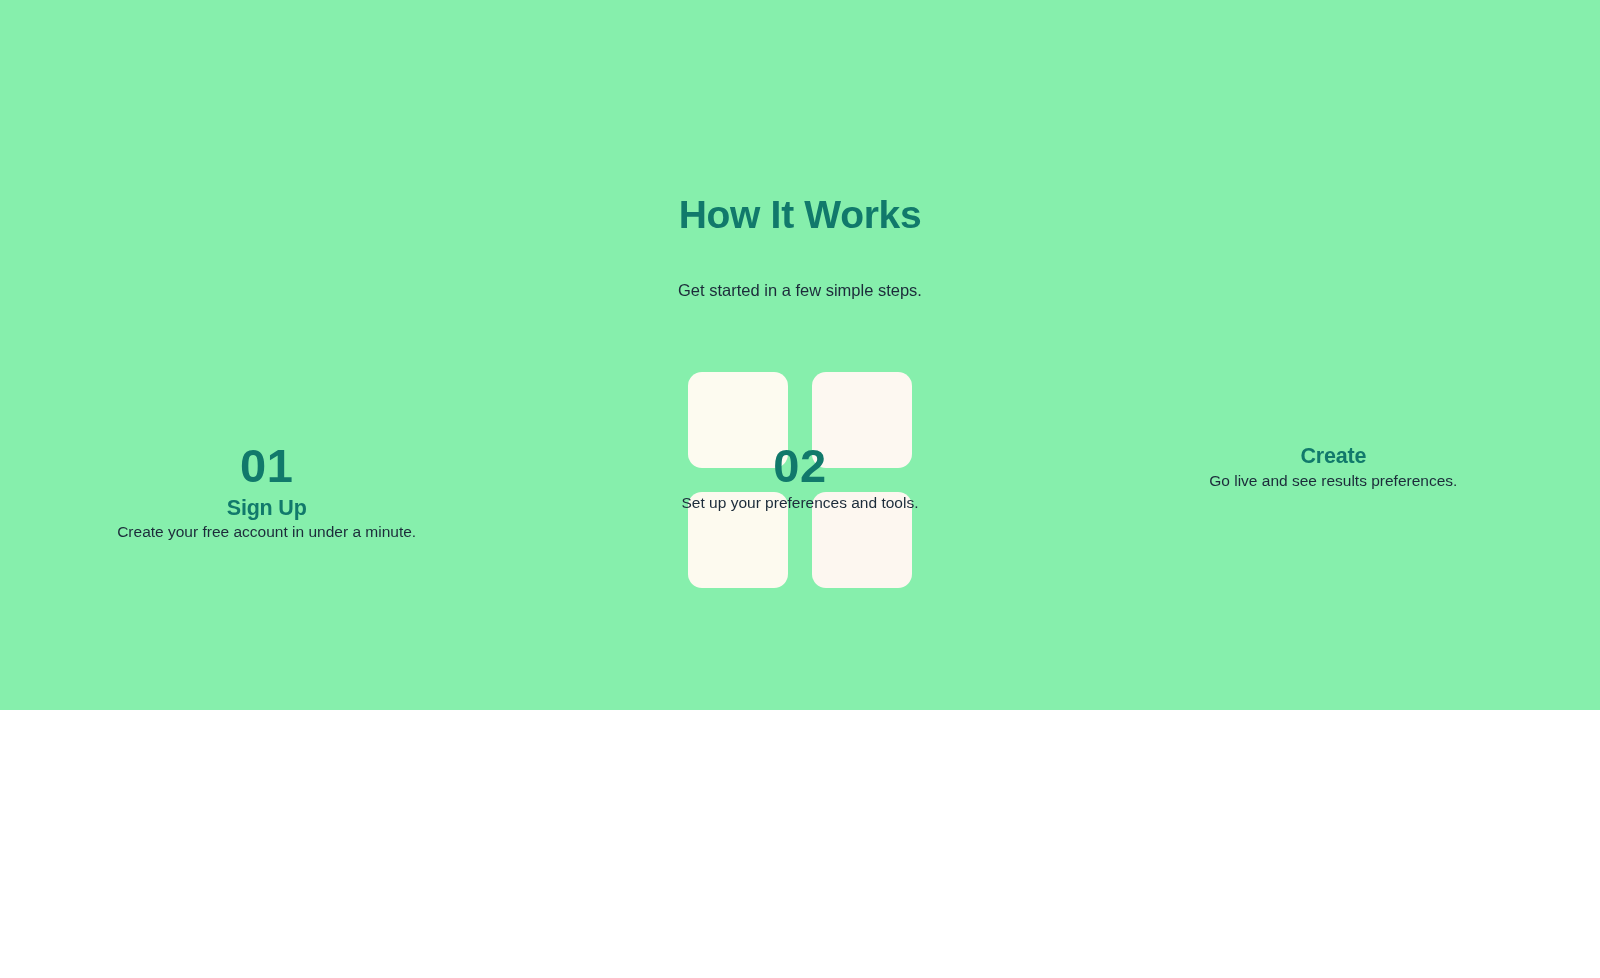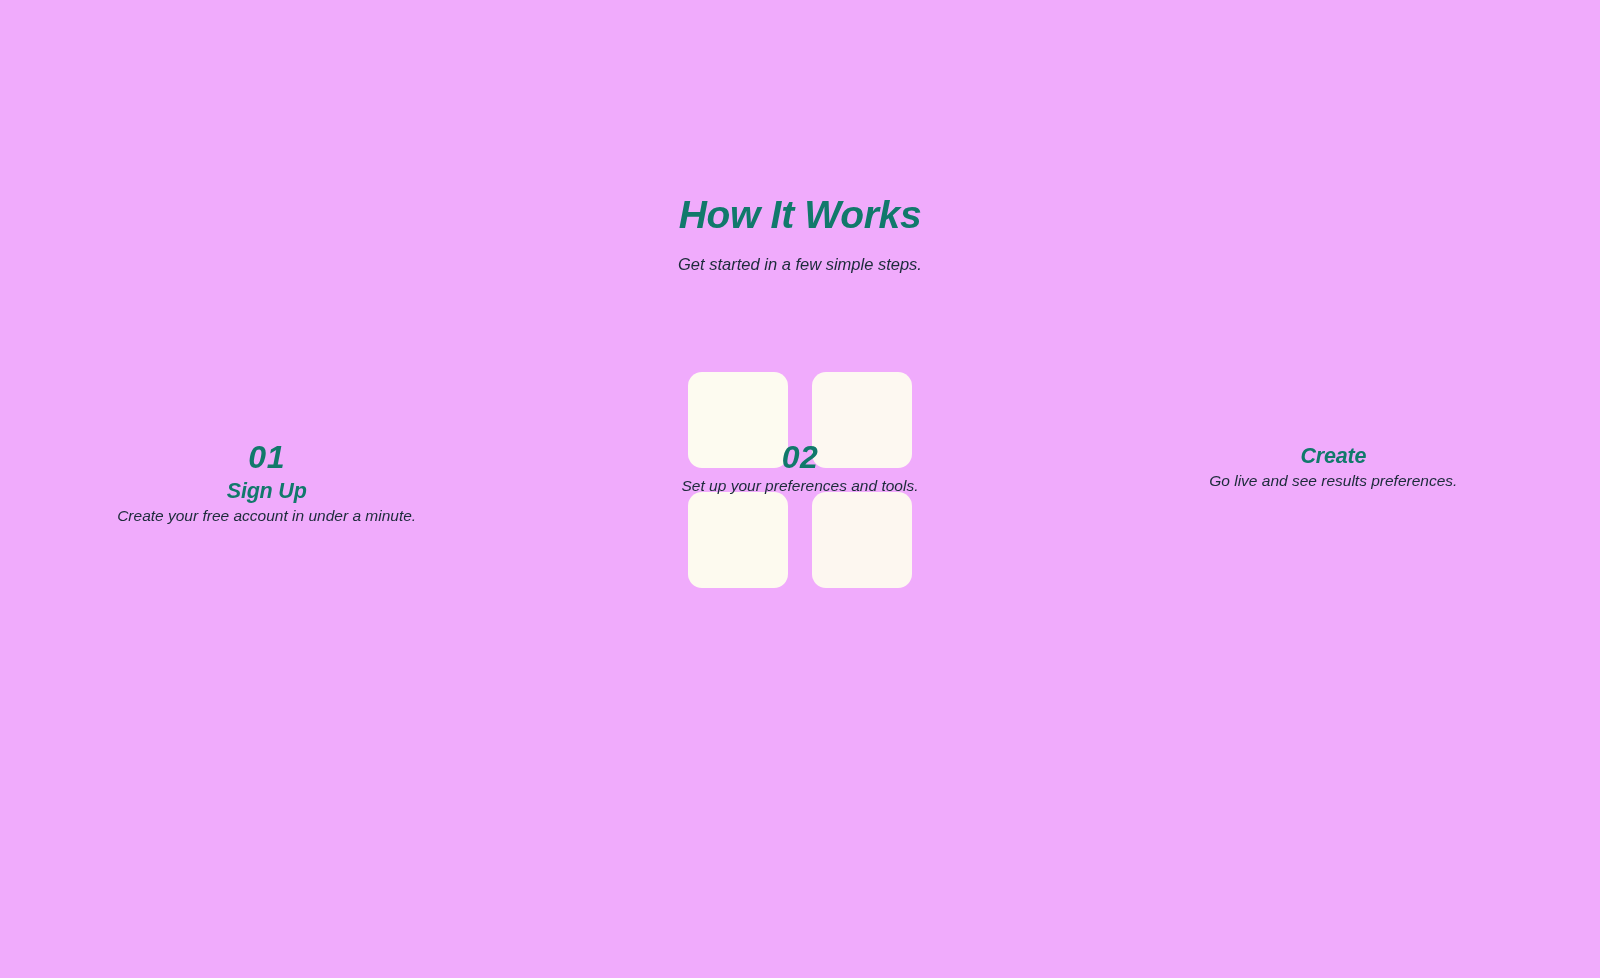--- a/index.html
+++ b/index.html
@@ -7,45 +7,44 @@
   html, body {
     width: 1600px;
     height: 978px;
     background: #ffffff;
     font-family: "Liberation Sans", sans-serif;
   }
 
   .page {
     position: relative;
     width: 1600px;
-    height: 978px;
-    background: #f0abfc;
+    height: 710px;
+    background: #86efac;
     overflow: hidden;
-    font-style: italic;
   }
 
   
   .section-header {
     position: absolute;
     top: 192px;
     left: 0;
     width: 1600px;
     text-align: center;
   }
 
   .section-title {
     font-size: 39px;
     font-weight: 700;
     letter-spacing: -0.3px;
     color: #11796b;
     line-height: 1.2;
   }
 
   .section-subtitle {
-    margin-top: 14px;
+    margin-top: 40px;
     font-size: 16.5px;
     font-weight: 400;
     color: #1c2b3a;
     line-height: 1.4;
   }
 
   
   .decor-grid {
     position: absolute;
     left: 688px;
@@ -77,21 +76,21 @@
     z-index: 1;
   }
 
   .step {
     flex: 1 1 0;
     text-align: center;
     padding: 0 40px;
   }
 
   .step-number {
-    font-size: 32px;
+    font-size: 47px;
     font-weight: 700;
     color: #11796b;
     letter-spacing: 0.5px;
     line-height: 1.1;
   }
 
   .step-title {
     margin-top: 4px;
     font-size: 21.5px;
     font-weight: 700;

